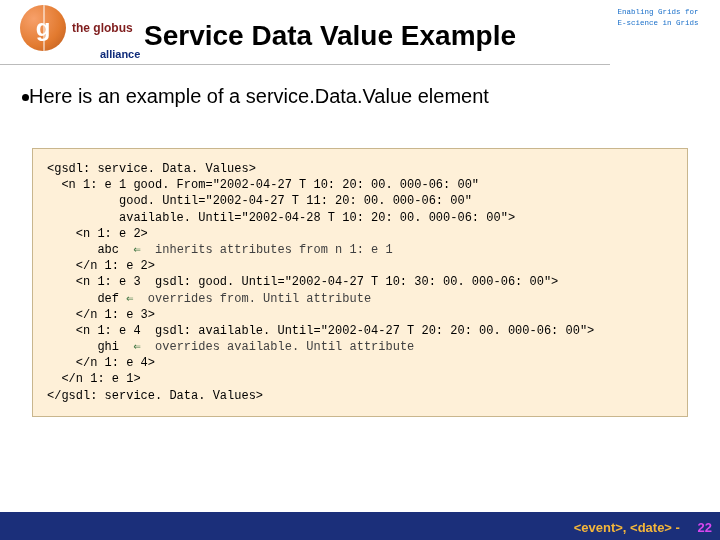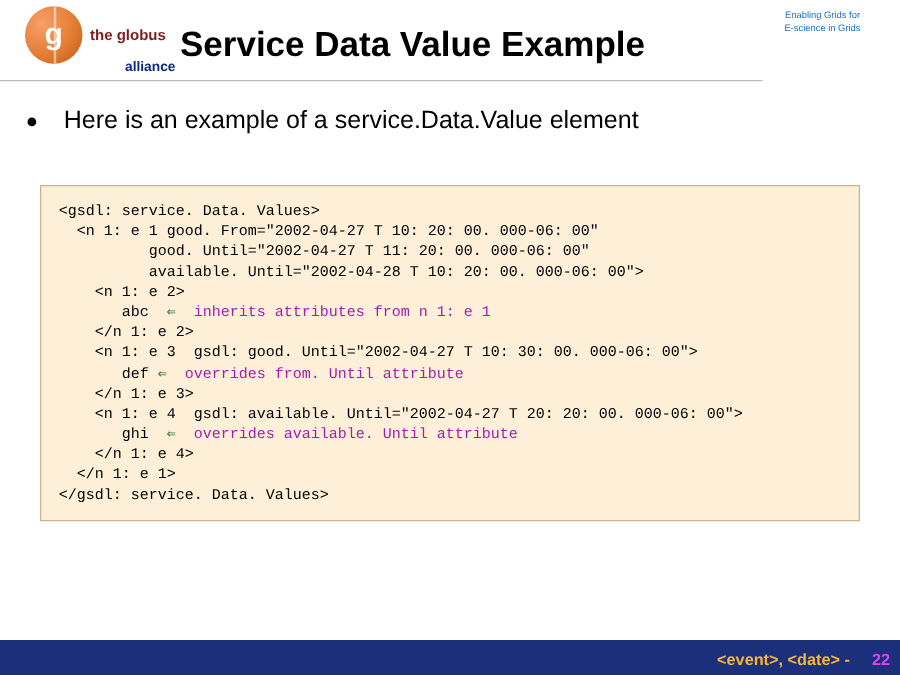--- a/index.html
+++ b/index.html
@@ -76,38 +76,39 @@
     font-weight: bold;
     letter-spacing: 1px;
   }
   .egee-top .e1 { color:#1a6fc9;}
   .egee-top .e2 { color:#f39a1e;}
   .egee-sub {
     font-size: 7.5px;
     color: #1a6fc9;
     line-height: 1.15;
     margin-top: 2px;
+    font-family: Liberation Mono, monospace;
   }
   .hr-band {
     position: absolute;
     top: 64px;
     left: 0;
     right: 110px;
     border-top: 1px solid #bbb;
   }
   .body-area {
     position: absolute;
     top: 85px;
     left: 0; right: 0; bottom: 28px;
     padding: 0 22px;
   }
   .bullet-row {
     display: flex;
     align-items: flex-start;
-    gap: 22px;
+    gap: 0;
     margin-bottom: 40px;
   }
   .bullet-dot {
     width: 7px; height: 7px;
     background: #000;
     border-radius: 50%;
     margin-top: 9px;
     flex-shrink: 0;
   }
   .bullet-text {
@@ -119,21 +120,21 @@
     background: #fef0d8;
     border: 1px solid #c9b68d;
     padding: 12px 14px;
     font-family: "Courier New", monospace;
     font-size: 12px;
     line-height: 1.35;
     color: #000;
     white-space: pre;
   }
   .code-box .arrow { color: #4a7b4a; font-weight: bold; }
-  .code-box .comment { color: #a21caf; text-align: right; }
+  .code-box .comment { color: #404040; text-align: right; }
   .footer-band {
     position: absolute;
     left: 0; right: 0; bottom: 0;
     height: 28px;
     background: #1b2f7a;
   }
   .footer-right {
     position: absolute;
     right: 8px;
     bottom: 5px;

